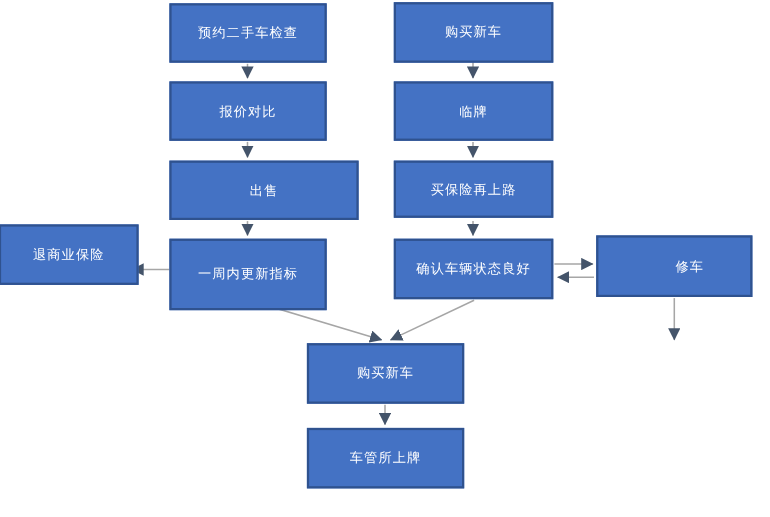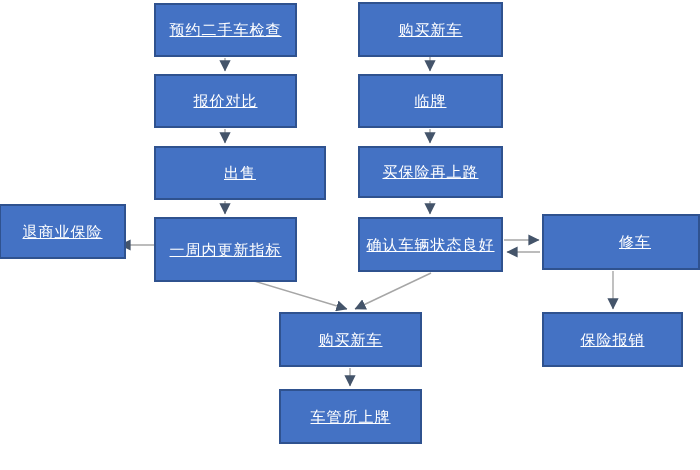--- a/index.html
+++ b/index.html
@@ -26,41 +26,40 @@
   .arrowhead{
     fill:var(--connector-arrow,#44546A);
   }
   .node{
     position:absolute;
     box-sizing:border-box;
     background:var(--node-fill,#4472C4);
     border:2px solid var(--node-border,#2F528F);
     color:var(--node-text,#FFFFFF);
     display:flex;align-items:center;justify-content:center;
-    font-size:15px;
+    font-size:12px;
     letter-spacing:1px;
     text-align:center;
     line-height:1.2;
     white-space:nowrap;
-    text-decoration:underline;
   }
   
   .n-a1{left:154px;top:3px;  width:143px;height:54px;}
   .n-a2{left:154px;top:74px; width:143px;height:54px;}
   .n-a3{left:154px;top:146px;width:172px;height:54px;}
   .n-a4{left:154px;top:217px;width:143px;height:65px;}
   
   .n-left{left:-1px;top:204px;width:127px;height:55px;}
   
   .n-b1{left:358px;top:2px;  width:145px;height:55px;}
   .n-b2{left:358px;top:74px; width:145px;height:54px;}
   .n-b3{left:358px;top:146px;width:145px;height:52px;}
   .n-b4{left:358px;top:217px;width:145px;height:55px;}
   
-  .n-repair{left:542px;top:214px;width:158px;height:56px;padding-left:28px;}
+  .n-repair{left:542px;top:214px;width:142px;height:56px;padding-left:28px;}
   .n-reimb {left:542px;top:312px;width:141px;height:55px;}
   
   .n-dmv    {left:279px;top:312px;width:143px;height:55px;}
   .n-subsidy{left:279px;top:389px;width:143px;height:55px;}
 </style>
 </head>
 <body>
 
 <div class="canvas">
 
@@ -91,18 +90,17 @@
   <div class="node n-a4">一周内更新指标</div>
 
   <div class="node n-left">退商业保险</div>
 
   <div class="node n-b1">购买新车</div>
   <div class="node n-b2">临牌</div>
   <div class="node n-b3">买保险再上路</div>
   <div class="node n-b4">确认车辆状态良好</div>
 
   <div class="node n-repair">修车</div>
-  <div class="node n-reimb">保险报销</div>
 
   <div class="node n-dmv">购买新车</div>
   <div class="node n-subsidy">车管所上牌</div>
 
 </div>
 
 </body></html>

